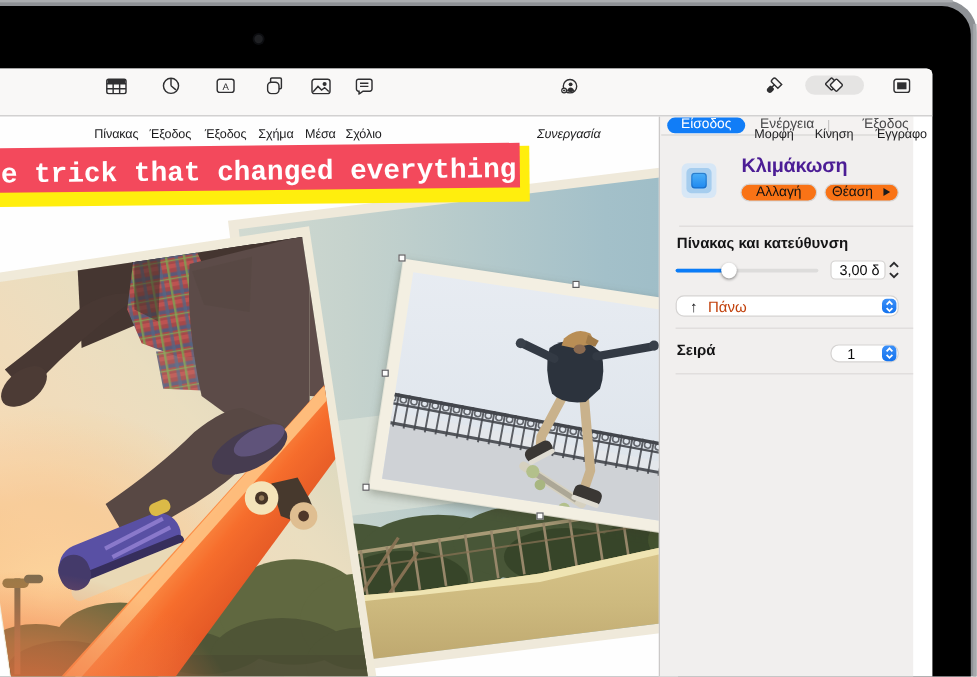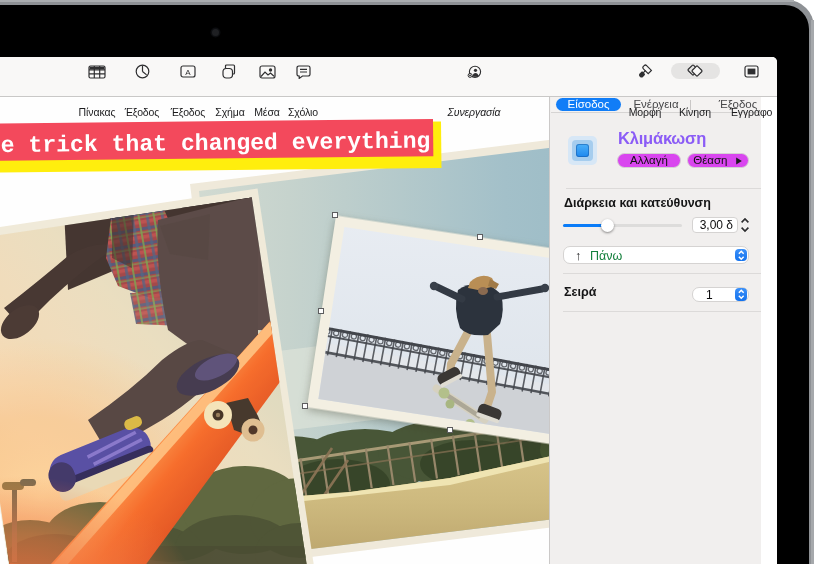--- a/index.html
+++ b/index.html
@@ -21,22 +21,22 @@
 
 #sidebar{position:absolute;left:549px;top:40px;width:212px;height:467px;background:#f1efee;border-left:1px solid #cbc9c8;}
 #tabbar{position:absolute;left:1px;top:0;right:0;height:16px;background:#f4f2f1;border-bottom:1px solid #d6d4d3;}
 #tabpill{position:absolute;left:5px;top:1px;width:65px;height:13px;background:#117df7;border-radius:7px;color:#fff;font-size:11.5px;text-align:center;line-height:13px;}
 .tabtxt{position:absolute;top:0;height:15px;line-height:15px;font-size:11.5px;color:#48484a;}
 .tabdiv{position:absolute;top:2.5px;width:1px;height:10px;background:#c9c7c6;}
 .sep{position:absolute;height:1px;background:#dcdad9;}
 #scaleicon{position:absolute;left:18px;top:39px;width:29px;height:29px;border-radius:5px;background:#d7e7f6;}
 #scaleicon .m{position:absolute;left:4px;top:4px;right:4px;bottom:4px;border-radius:4px;background:#a6cdee;}
 #scaleicon .i{position:absolute;left:8px;top:8px;right:8px;bottom:8px;border-radius:3px;background:linear-gradient(to bottom,#4cb0f8,#1e88ef);box-shadow:inset 0 0 0 1px rgba(20,90,170,.55);}
-.btn{position:absolute;height:15px;background:#d946ef;border:1px solid #d5d3d2;border-radius:7.5px;font-size:11.5px;color:#111;text-align:center;line-height:13px;}
-h1.pt{position:absolute;left:68px;top:32px;margin:0;font-size:16.5px;font-weight:bold;color:#8b5cf6;letter-spacing:-.2px;}
+.btn{position:absolute;height:15px;background:#f97316;border:1px solid #d5d3d2;border-radius:7.5px;font-size:11.5px;color:#111;text-align:center;line-height:13px;}
+h1.pt{position:absolute;left:68px;top:32px;margin:0;font-size:16.5px;font-weight:bold;color:#4c1d95;letter-spacing:-.2px;}
 .slab{position:absolute;font-size:12.5px;font-weight:bold;color:#151516;}
 .ctrl{position:absolute;background:#fff;border:1px solid #d5d3d2;}
 .bluestep{position:absolute;width:12.5px;height:12.5px;border-radius:4px;background:linear-gradient(to bottom,#3c90f8,#1372ee);}
 .bluestep svg{position:absolute;left:0;top:0;}
 
 #canvas{position:absolute;left:0;top:41px;width:565px;height:466px;background:#fefefe;overflow:hidden;}
 .handle{position:absolute;width:6px;height:6px;background:#fdfdfd;border:1px solid #5c5c5e;margin:-4px 0 0 -4px;z-index:30;}
 </style></head>
 <body>
 <div id="device">
@@ -340,38 +340,38 @@
           <div class="i"></div>
         </div>
    <h1 class="pt">Κλιμάκωση</h1>
    <div class="btn" style="left:67px;top:56px;width:64px;">Αλλαγή</div>
    <div class="btn" style="left:137px;top:56px;width:62px;">Θέαση
      <svg width="8" height="8" viewBox="0 0 8 8" style="vertical-align:-1px;margin-left:4px;">
             <path d="M1.2 0.6l5.6 3.4-5.6 3.4z" fill="#1b1b1d"></path>
           </svg>
    </div>
    <div class="sep" style="left:16px;top:90.5px;right:0;"></div>
-   <div class="slab" style="left:14px;top:99px;">Διάρκεια και κατεύθυνση</div>
+   <div class="slab" style="left:14px;top:99px;">Πίνακας και κατεύθυνση</div>
 
    <div style="position:absolute;left:13px;top:127px;width:119px;height:3px;border-radius:2px;background:#dddcdb;"></div>
    <div style="position:absolute;left:13px;top:127px;width:45px;height:3px;border-radius:2px;background:#0a7cf8;"></div>
    <div style="position:absolute;left:51px;top:121.5px;width:13px;height:13px;border-radius:50%;background:#fff;box-shadow:0 1px 2.5px rgba(0,0,0,.45);"></div>
    <div class="ctrl" style="left:142px;top:120px;width:46px;height:16px;border-radius:4px;font-size:12px;color:#0c0c0d;text-align:right;line-height:14.5px;padding-right:4px;">3,00 δ</div>
    <div style="position:absolute;left:190px;top:120px;">
     <svg width="10" height="16" viewBox="0 0 10 16">
             <g fill="none" stroke="#2c2c2e" stroke-width="1.6">
               <path d="M1.6 5.4L5 2l3.4 3.4"></path>
               <path d="M1.6 10.6L5 14l3.4-3.4"></path>
             </g>
           </svg>
    </div>
 
    <div class="ctrl" style="left:13px;top:149px;width:186px;height:18px;border-radius:7px;">
      <span style="position:absolute;left:11px;top:2px;font-size:12.5px;color:#1b1b1d;">↑</span>
-     <span style="position:absolute;left:26px;top:2px;font-size:12.5px;color:#15803d;">Πάνω</span>
+     <span style="position:absolute;left:26px;top:2px;font-size:12.5px;color:#c2410c;">Πάνω</span>
    </div>
    <div class="bluestep" style="left:184.5px;top:151.5px;">
     <svg width="12.5" height="12.5" viewBox="0 0 13 13">
             <g fill="none" stroke="#fff" stroke-width="1.5">
               <path d="M4 5l2.5-2.6L9 5"></path>
               <path d="M4 8l2.5 2.6L9 8"></path>
             </g>
           </svg>
    </div>
    <div class="sep" style="left:13px;top:175.5px;right:0;"></div>

